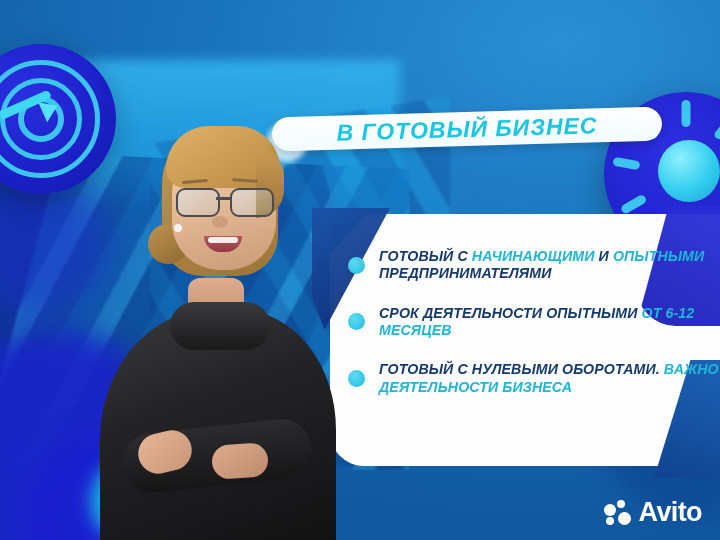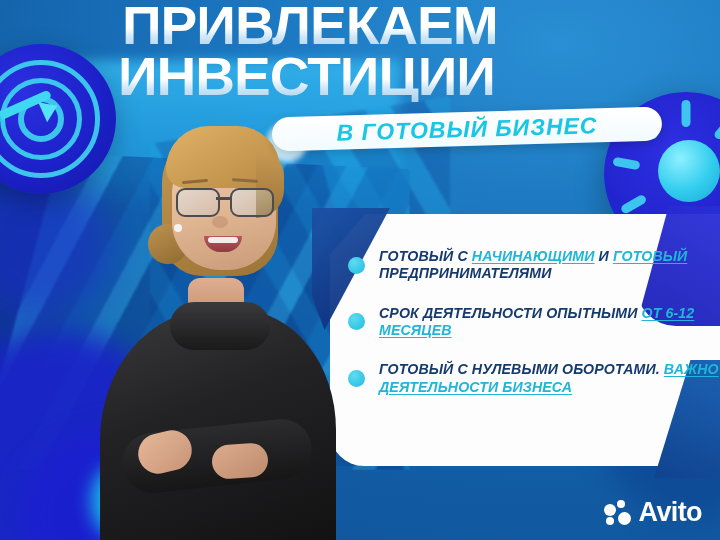--- a/index.html
+++ b/index.html
@@ -227,21 +227,21 @@
   .bullet-row{display:flex;align-items:center;margin-bottom:22px;}
   .bullet-dot{
     flex:0 0 auto;width:17px;height:17px;border-radius:50%;
     background:radial-gradient(circle at 36% 32%,#5ddcf2,#1fbadd);
     margin-right:14px;
   }
   .bullet-text{
     font-size:14.2px;font-weight:bold;font-style:italic;
     color:#173a6d;line-height:1.22;letter-spacing:.1px;
   }
-  .hl{color:#1fb6d8;text-decoration:underline;text-underline-offset:2px;}
+  .hl{color:#1fb6d8;text-underline-offset:2px;}
 
   
   .wedge{
     position:absolute;left:312px;top:208px;width:78px;height:122px;z-index:6;
     background:linear-gradient(150deg,#1d51a6,#0e2f79);
     clip-path:polygon(0 0, 100% 0, 16% 100%, 0 72%);
     filter:blur(.4px);opacity:.96;
   }
   .wedge2{
     position:absolute;right:-2px;top:206px;width:86px;height:120px;z-index:6;
@@ -302,24 +302,20 @@
     <div class="spoke s2"></div>
 
     <div class="spoke s5"></div>
     <div class="spoke s6"></div>
     <div class="spoke s7"></div>
     <div class="spoke s8"></div>
     <div class="spoke s9"></div>
     <div class="hub"></div>
   </div>
 
-  <div class="headline">
-    <div class="hl-line hl-1">ПРИВЛЕКАЕМ</div>
-    <div class="hl-line hl-2">ИНВЕСТИЦИИ</div>
-  </div>
 
   <div class="subbanner">
     <span>В ГОТОВЫЙ БИЗНЕС</span>
   </div>
 
   <div class="person">
     <div class="p-hair-back"></div>
     <div class="p-bun"></div>
     <div class="p-neck"></div>
     <div class="p-body"></div>
@@ -342,21 +338,21 @@
   </div>
 
   <div class="card"></div>
   <div class="wedge"></div>
   <div class="wedge2"></div>
   <div class="wedge3"></div>
 
   <div class="card-inner">
     <div class="bullet-row">
       <div class="bullet-dot"></div>
-      <div class="bullet-text"><span>ГОТОВЫЙ С </span><span class="hl">НАЧИНАЮЩИМИ</span><span> И </span><span class="hl">ГОТОВЫЙ</span><span> ПРЕДПРИНИМАТЕЛЯМИ</span></div>
+      <div class="bullet-text"><span>ГОТОВЫЙ С </span><span class="hl">НАЧИНАЮЩИМИ</span><span> И </span><span class="hl">ОПЫТНЫМИ</span><span> ПРЕДПРИНИМАТЕЛЯМИ</span></div>
     </div>
     <div class="bullet-row">
       <div class="bullet-dot"></div>
       <div class="bullet-text"><span>СРОК ДЕЯТЕЛЬНОСТИ ОПЫТНЫМИ </span><span class="hl">ОТ 6-12 МЕСЯЦЕВ</span></div>
     </div>
     <div class="bullet-row">
       <div class="bullet-dot"></div>
       <div class="bullet-text"><span>ГОТОВЫЙ С НУЛЕВЫМИ ОБОРОТАМИ. </span><span class="hl">ВАЖНО ДЕЯТЕЛЬНОСТИ БИЗНЕСА</span></div>
     </div>
   </div>

